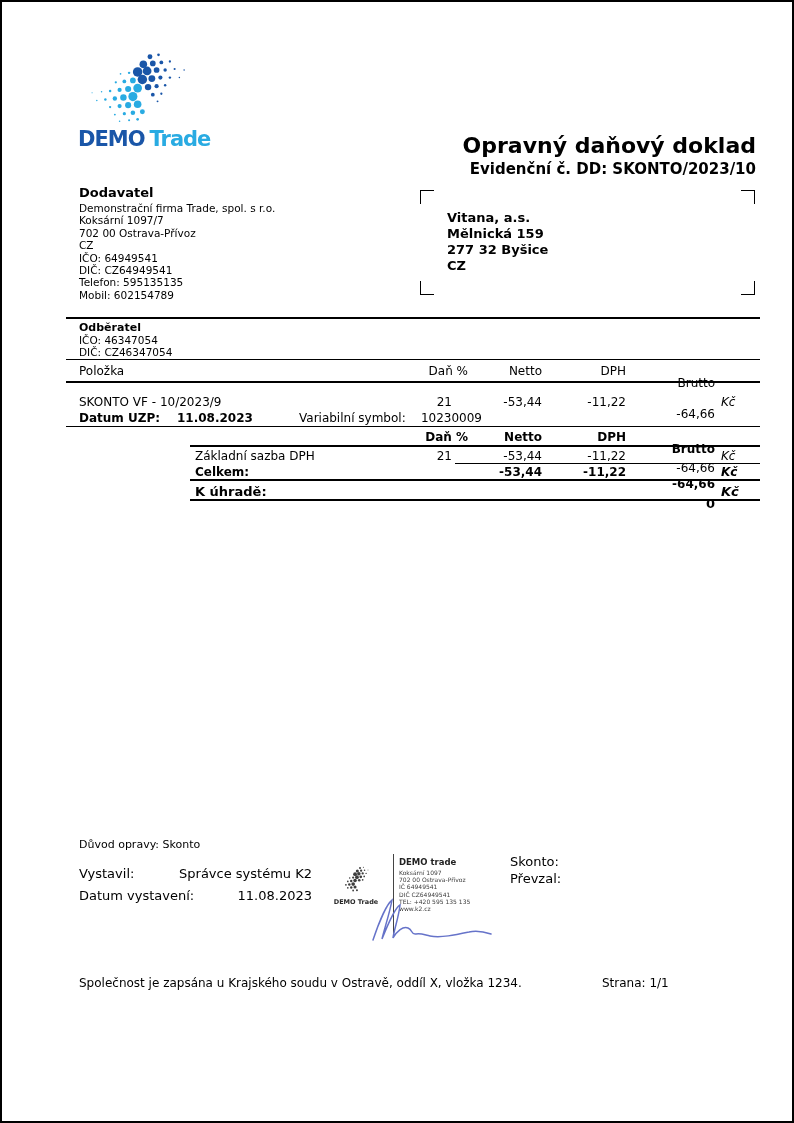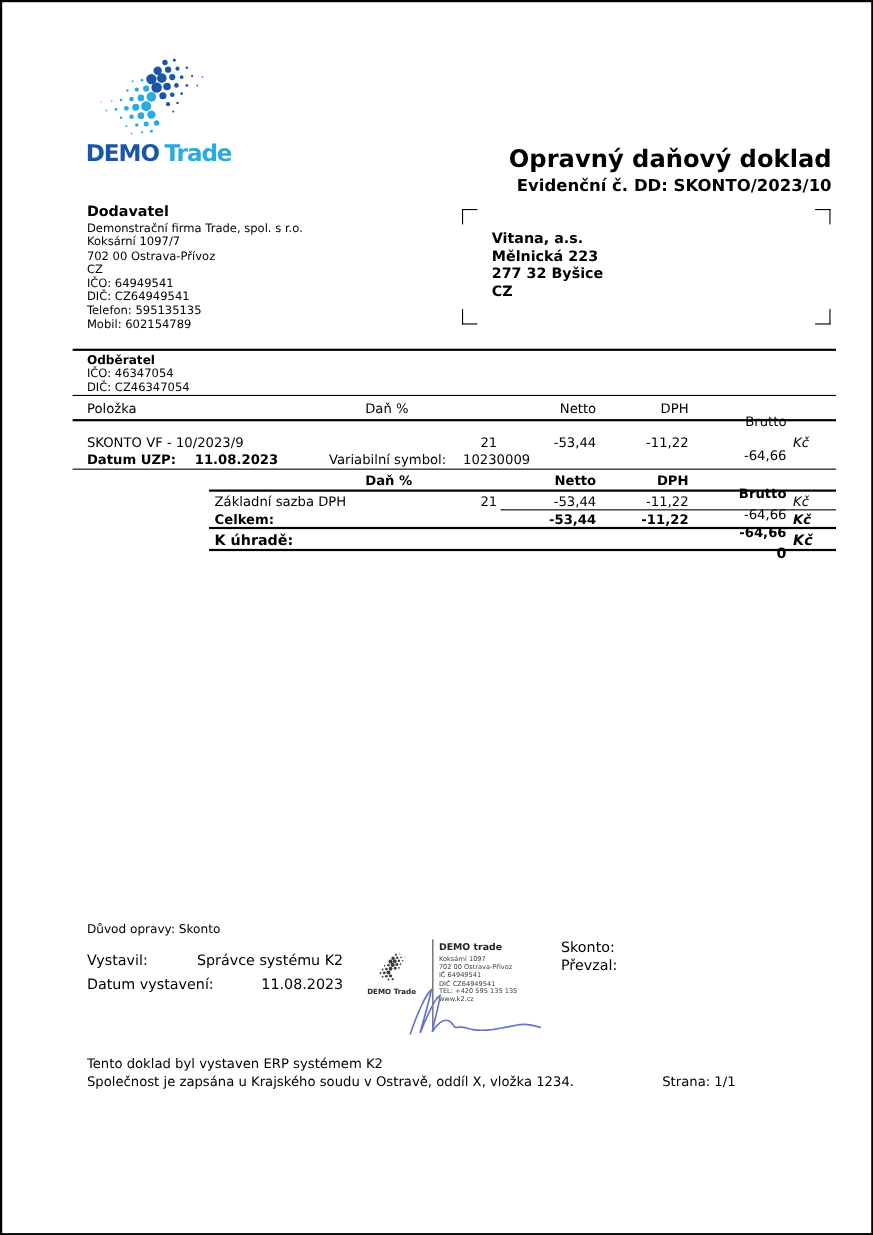--- a/index.html
+++ b/index.html
@@ -38,21 +38,21 @@
   
   .odb-head{position:absolute;left:77px;top:319px;font-size:11px;font-weight:bold;}
   .odb-ico{position:absolute;left:77px;top:332px;font-size:10.5px;}
   .odb-dic{position:absolute;left:77px;top:344px;font-size:10.5px;}
   
   .trow{position:absolute;left:0;width:794px;height:16px;font-size:12px;white-space:nowrap;}
   .trow span{position:absolute;top:0;}
   .ci{left:77px;}
   .ci2{left:193px;}
   .ct{left:330px;width:120px;text-align:right;}
-  .ct-h{left:330px;width:136px;}
+  .ct-h{left:330px;width:136px;text-align:right;}
   .cn{left:448px;width:92px;text-align:right;}
   .cv{left:540px;width:84px;text-align:right;}
   .cg{left:624px;width:89px;text-align:right;margin-top:12px;}
   .cc{left:719px;font-style:italic;}
   .b{font-weight:bold;}
   .lu{left:77px;} .lu2{left:175px;} .lu3{left:297px;}
   .lu4{left:400px;width:80px;text-align:right;}
   
   .reason{position:absolute;left:77px;top:836px;font-size:11px;}
   .lbl13{position:absolute;font-size:13px;}
@@ -147,21 +147,21 @@
     <div>Telefon: 595135135</div>
     <div>Mobil: 602154789</div>
   </div>
 
   <div class="corner c-tl"></div>
   <div class="corner c-tr"></div>
   <div class="corner c-bl"></div>
   <div class="corner c-br"></div>
   <div class="cust-window">
     <div>Vitana, a.s.</div>
-    <div>Mělnická 223</div>
+    <div>Mělnická 159</div>
     <div>277 32 Byšice</div>
     <div>CZ</div>
   </div>
 
   <div class="rule" style="left:64px;top:315px;width:694px;height:2px;"></div>
   <div class="odb-head">Odběratel</div>
   <div class="odb-ico">IČO: 46347054</div>
   <div class="odb-dic">DIČ: CZ46347054</div>
   <div class="rule" style="left:64px;top:357px;width:694px;height:1px;"></div>
 
@@ -275,17 +275,16 @@
     <div>702 00 Ostrava-Přívoz</div>
     <div>IČ 64949541</div>
     <div>DIČ CZ64949541</div>
     <div>TEL: +420 595 135 135</div>
     <div>www.k2.cz</div>
   </div>
   <svg class="signature" viewBox="0 0 138 54">
     <path class="sig-path" d="M8,46 C14,28 22,10 27,6 C25,18 19,36 17,45 C23,30 31,13 35,11 C34,22 29,36 28,44 C32,37 38,32 43,34 C48,36 46,41 51,40 C56,39 60,41 65,42 C76,44 90,41 104,38 C112,36 120,38 126,40"></path>
   </svg>
 
-  <div class="foot1">Tento doklad byl vystaven ERP systémem K2</div>
   <div class="foot2">Společnost je zapsána u Krajského soudu v Ostravě, oddíl X, vložka 1234.</div>
   <div class="page-num">Strana: 1/1</div>
 
 </div>
 
 </body></html>

